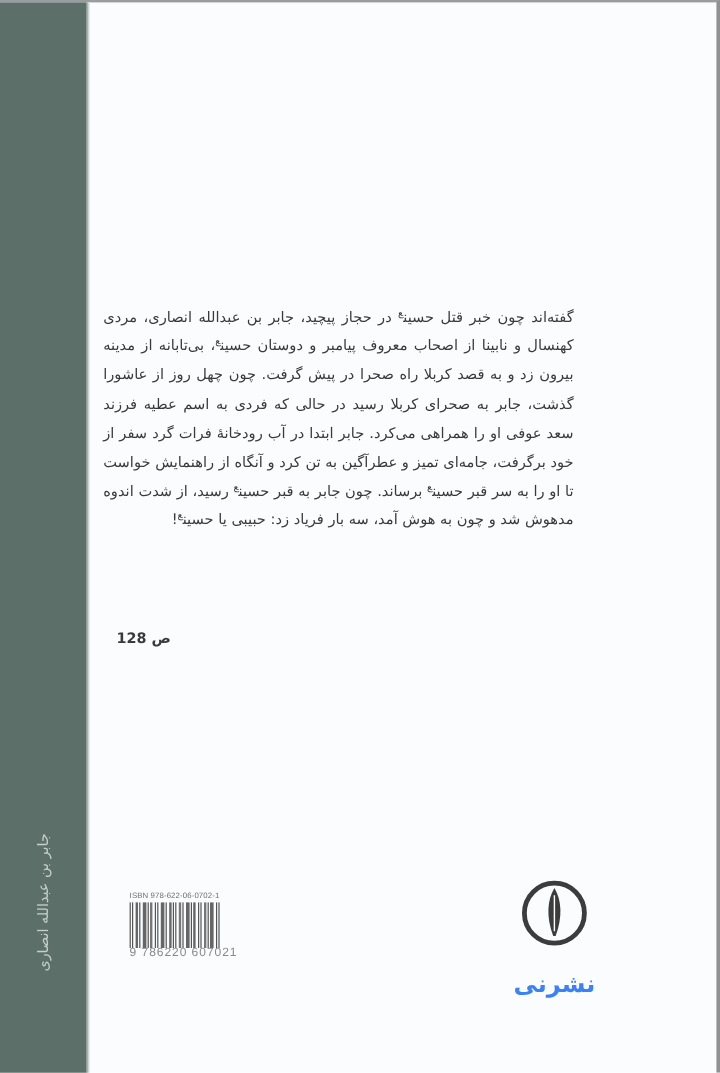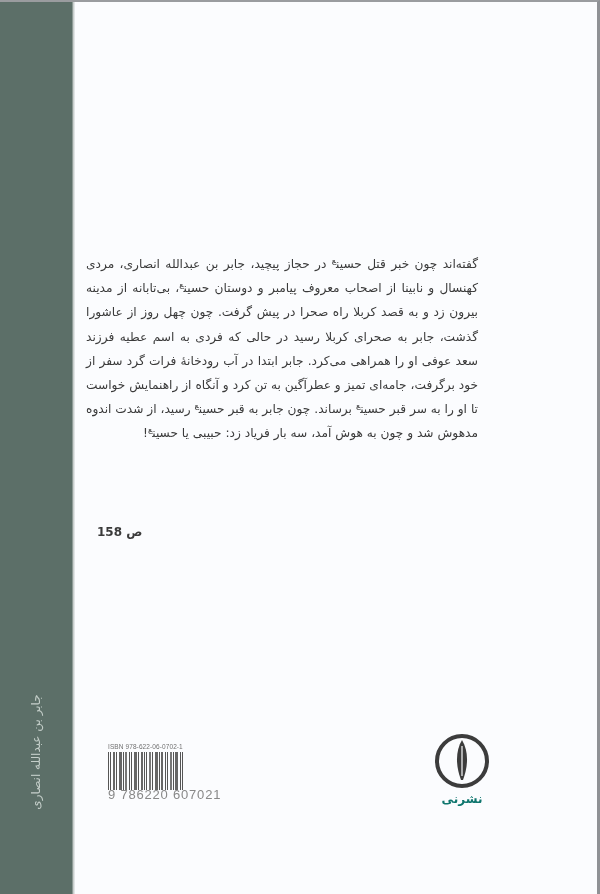--- a/index.html
+++ b/index.html
@@ -101,62 +101,62 @@
       align-items: stretch;
       height: 38px;
       margin-top: 1px;
     }
     .barcode-bars span {
       display: block;
       height: 100%;
     }
     .barcode-number {
       font-family: "Liberation Sans", sans-serif;
-      font-size: 13px;
+      font-size: 10px;
       color: #888;
       letter-spacing: 0.8px;
       white-space: nowrap;
       line-height: 9px;
     }
     .publisher {
       position: absolute;
       left: 424px;
       top: 730px;
       width: 76px;
       height: 100px;
       text-align: center;
     }
     .publisher svg {
       display: block;
       margin: 0 auto;
     }
     .publisher-name {
       font-family: "DejaVu Sans", sans-serif;
       font-weight: bold;
-      font-size: 12px;
-      color: #0f766e;
+      font-size: 20px;
+      color: #3b82f6;
       direction: rtl;
-      margin-top: 2px;
+      margin-top: 18px;
     }
   </style>
 </head>
 <body>
 
 <div class="cover">
 
   <div class="spine">
     <div class="spine-title">جابر بن عبدالله انصاری</div>
   </div>
   <div class="spine-edge"></div>
 
   <div class="body-text">
     <p><span>گفته‌اند چون خبر قتل حسین</span><sup>ع</sup><span> در حجاز پیچید، جابر بن عبدالله انصاری، مردی کهنسال و نابینا از اصحاب معروف پیامبر و دوستان حسین</span><sup>ع</sup><span>، بی‌تابانه از مدینه بیرون زد و به قصد کربلا راه صحرا در پیش گرفت. چون چهل روز از عاشورا گذشت، جابر به صحرای کربلا رسید در حالی که فردی به اسم عطیه فرزند سعد عوفی او را همراهی می‌کرد. جابر ابتدا در آب رودخانهٔ فرات گرد سفر از خود برگرفت، جامه‌ای تمیز و عطرآگین به تن کرد و آنگاه از راهنمایش خواست تا او را به سر قبر حسین</span><sup>ع</sup><span> برساند. چون جابر به قبر حسین</span><sup>ع</sup><span> رسید، از شدت اندوه مدهوش شد و چون به هوش آمد، سه بار فریاد زد: حبیبی یا حسین</span><sup>ع</sup><span>!</span></p>
   </div>
 
-  <div class="page-ref">ص 158</div>
+  <div class="page-ref">ص 128</div>
 
   <div class="barcode-block">
     <div class="isbn-label">ISBN 978-622-06-0702-1</div>
     <div class="barcode-bars">
       <span style="width:1px;background:#555;margin-right:1px"></span>
       <span style="width:1px;background:#555;margin-right:2px"></span>
       <span style="width:2px;background:#666;margin-right:1px"></span>
       <span style="width:1px;background:#555;margin-right:2px"></span>
       <span style="width:3px;background:#666;margin-right:1px"></span>
       <span style="width:1px;background:#555;margin-right:1px"></span>

